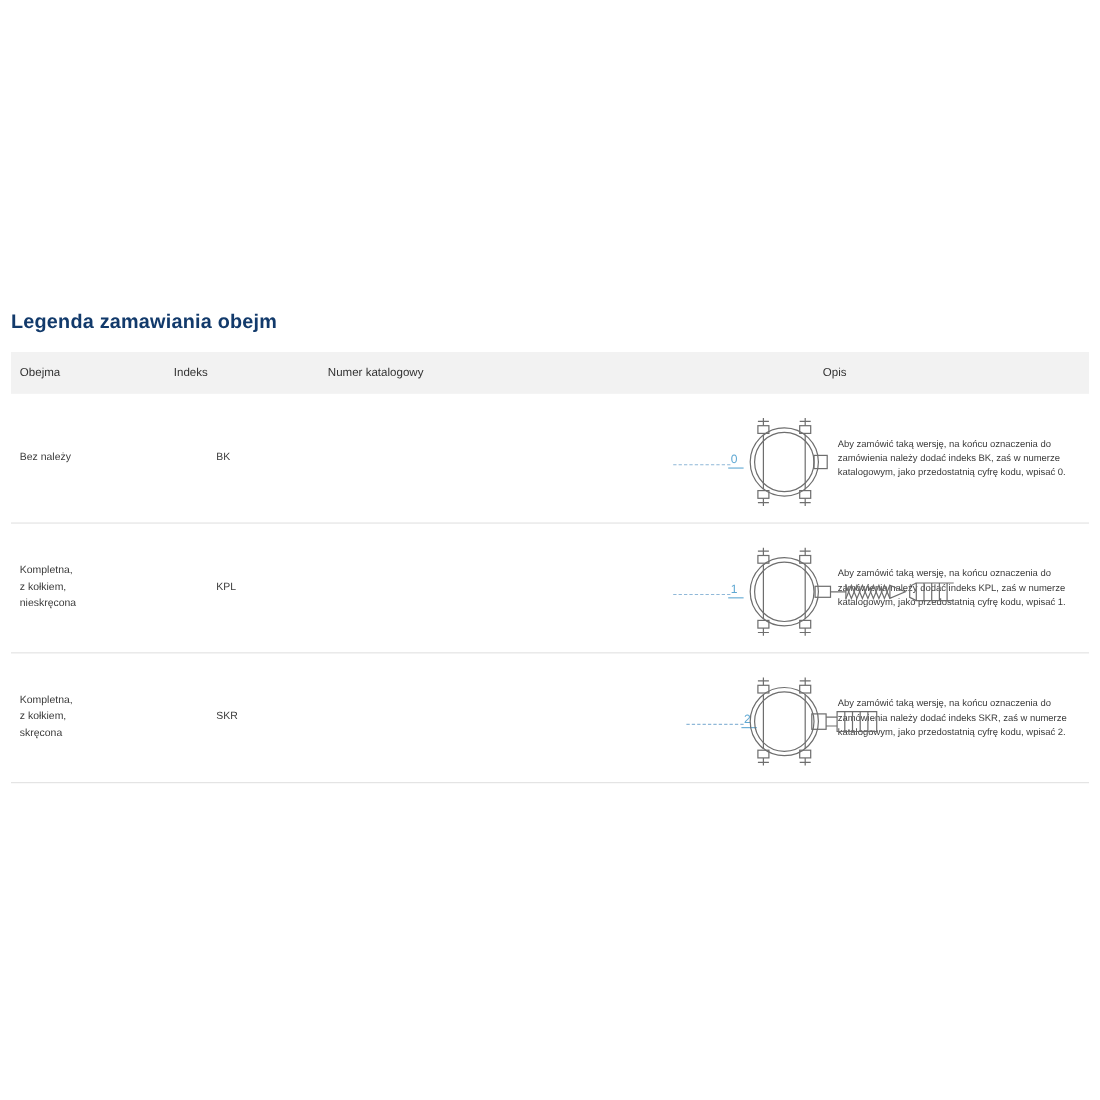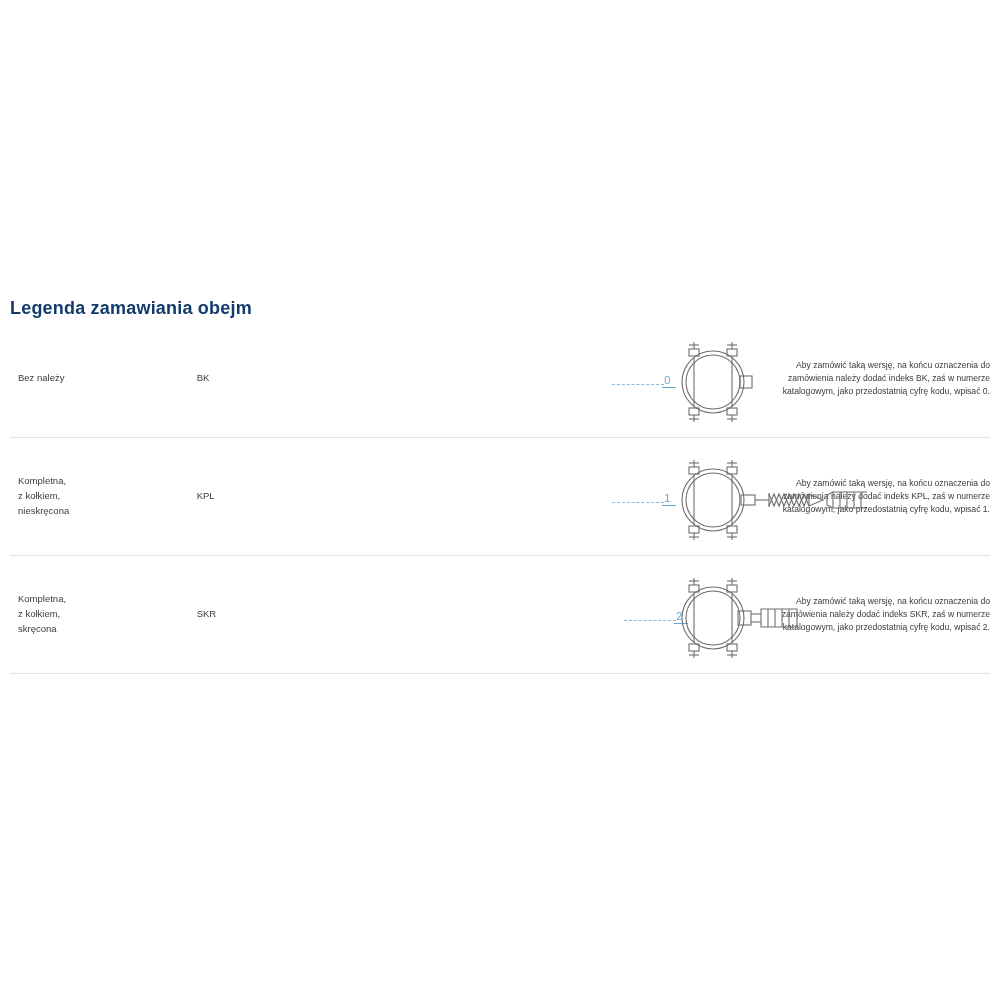--- a/index.html
+++ b/index.html
@@ -18,21 +18,20 @@
     background: #ffffff;
   }
   .title {
     position: absolute;
     left: 10px;
     top: 282px;
     font-size: 18px;
     font-weight: bold;
     color: #123a6b;
     letter-spacing: 0.2px;
-    margin-top: 16px;
   }
   .table {
     position: absolute;
     left: 10px;
     top: 320px;
     width: 980px;
   }
   .thead {
     display: flex;
     background: #f2f2f2;
@@ -62,21 +61,21 @@
   .cell {
     padding-left: 8px;
     font-size: 9.5px;
     color: #3a3a3a;
     line-height: 1.55;
   }
   .cell.obejma { width: 140px; }
   .cell.indeks { width: 140px; margin-left: 45px; }
   .cell.numer  { width: 330px; position: relative; height: 110px; }
   .cell.rys    { width: 120px; height: 110px; position: relative; }
-  .cell.opis   { width: 250px; font-size: 8.6px; color: #3a3a3a; line-height: 1.5; padding-left: 10px; text-align: right;}
+  .cell.opis   { width: 250px; font-size: 8.6px; color: #3a3a3a; line-height: 1.5; padding-left: 10px;}
 
   .code-wrap {
     position: absolute;
     left: 290px;
     top: 48px;
     width: 70px;
     height: 20px;
   }
   .dashes {
     position: absolute;
@@ -110,20 +109,27 @@
 </style>
 </head>
 <body>
 
 <div class="page">
 
   <div class="title">Legenda zamawiania obejm</div>
 
   <div class="table">
 
+    <div class="thead">
+      <div class="th col-obejma">Obejma</div>
+      <div class="th col-indeks">Indeks</div>
+      <div class="th col-numer">Numer katalogowy</div>
+      <div class="th col-rys"></div>
+      <div class="th col-opis">Opis</div>
+    </div>
 
     <div class="row" style="min-height:118px;">
       <div class="cell obejma">Bez należy</div>
       <div class="cell indeks">BK</div>
       <div class="cell numer">
         <div class="code-wrap">
           <div class="dashes"></div>
           <div class="digit">0</div>
           <div class="digit-underline"></div>
         </div>

